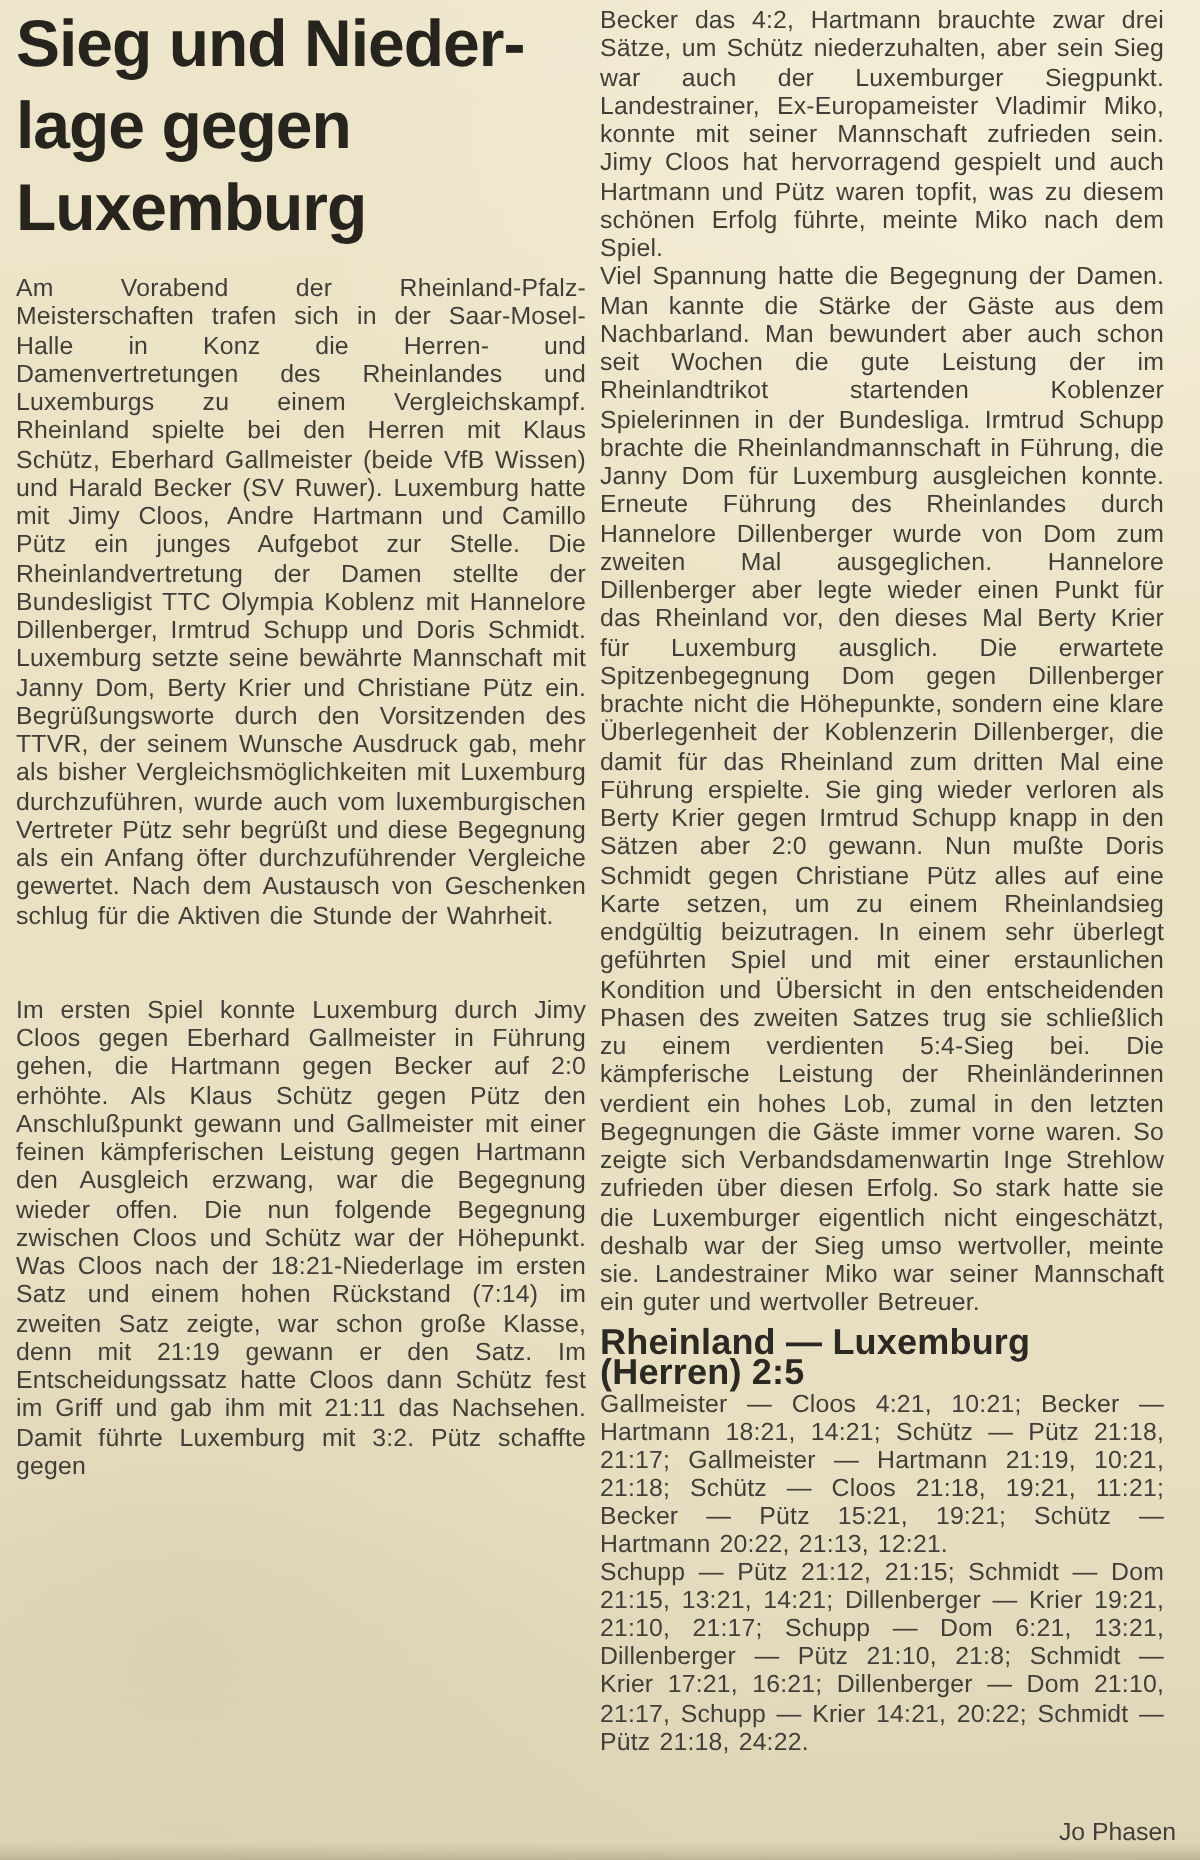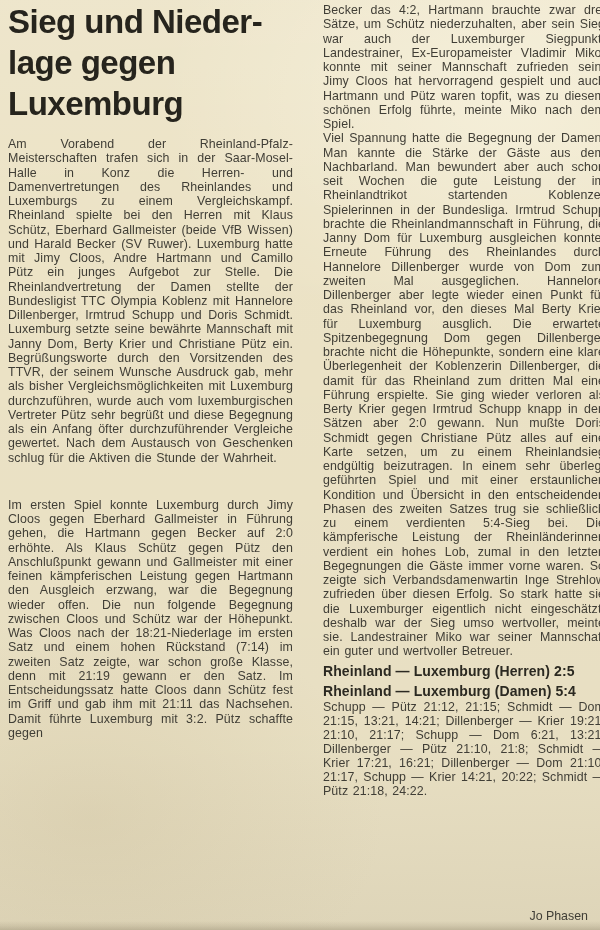--- a/index.html
+++ b/index.html
@@ -24,21 +24,21 @@
     content: "";
     position: absolute;
     left: 0; right: 0; bottom: 0;
     height: 9px;
     background: linear-gradient(180deg, rgba(0,0,0,0) 0%, rgba(118,107,82,0.14) 55%, rgba(118,107,82,0.30) 100%);
     pointer-events: none;
   }
   .columns {
     display: flex;
     padding: 0 8px;
-    gap: 30px;
+    gap: 7px;
   }
   .col-left  { width: 285px; flex: 0 0 285px; }
   .col-right { width: 282px; flex: 0 0 282px; padding-top: 3px; }
 
   .headline {
     margin: 0 0 13px 0;
     padding-top: 1px;
     font-size: 33px;
     line-height: 41px;
     font-weight: 700;
@@ -54,21 +54,21 @@
     word-spacing: 1px;
     text-align: justify;
     hyphens: auto;
     -webkit-hyphens: auto;
     overflow-wrap: break-word;
   }
   p.par-gap { margin-top: 33px; }
 
   .results-header {
     margin: 5px 0 1px 0;
-    font-size: 14px;
+    font-size: 18px;
     line-height: 15px;
     font-weight: 700;
     color: #2b2921;
     letter-spacing: 0.1px;
   }
   p.results-body {
     margin: 0;
     font-size: 12.4px;
     line-height: 14.1px;
     letter-spacing: 0.1px;
@@ -100,20 +100,20 @@
 Luxemburg</h1>
       <p class="body">Am Vorabend der Rheinland-Pfalz-Meisterschaften trafen sich in der Saar-Mosel-Halle in Konz die Herren- und Damenvertretungen des Rheinlandes und Luxemburgs zu einem Vergleichskampf. Rheinland spielte bei den Herren mit Klaus Schütz, Eberhard Gallmeister (beide VfB Wissen) und Harald Becker (SV Ruwer). Luxemburg hatte mit Jimy Cloos, Andre Hartmann und Camillo Pütz ein junges Aufgebot zur Stelle. Die Rheinlandvertretung der Damen stellte der Bundesligist TTC Olympia Koblenz mit Hannelore Dillenberger, Irmtrud Schupp und Doris Schmidt. Luxemburg setzte seine bewährte Mannschaft mit Janny Dom, Berty Krier und Christiane Pütz ein. Begrüßungsworte durch den Vorsitzenden des TTVR, der seinem Wunsche Ausdruck gab, mehr als bisher Vergleichsmöglichkeiten mit Luxemburg durchzuführen, wurde auch vom luxemburgischen Vertreter Pütz sehr begrüßt und diese Begegnung als ein Anfang öfter durchzuführender Vergleiche gewertet. Nach dem Austausch von Geschenken schlug für die Aktiven die Stunde der Wahrheit.</p>
       <p class="body par-gap">Im ersten Spiel konnte Luxemburg durch Jimy Cloos gegen Eberhard Gallmeister in Führung gehen, die Hartmann gegen Becker auf 2:0 erhöhte. Als Klaus Schütz gegen Pütz den Anschlußpunkt gewann und Gallmeister mit einer feinen kämpferischen Leistung gegen Hartmann den Ausgleich erzwang, war die Begegnung wieder offen. Die nun folgende Begegnung zwischen Cloos und Schütz war der Höhepunkt. Was Cloos nach der 18:21-Niederlage im ersten Satz und einem hohen Rückstand (7:14) im zweiten Satz zeigte, war schon große Klasse, denn mit 21:19 gewann er den Satz. Im Entscheidungssatz hatte Cloos dann Schütz fest im Griff und gab ihm mit 21:11 das Nachsehen. Damit führte Luxemburg mit 3:2. Pütz schaffte gegen</p>
     </div>
 
     <div class="col col-right">
       <p class="body">Becker das 4:2, Hartmann brauchte zwar drei Sätze, um Schütz niederzuhalten, aber sein Sieg war auch der Luxemburger Siegpunkt. Landestrainer, Ex-Europameister Vladimir Miko, konnte mit seiner Mannschaft zufrieden sein. Jimy Cloos hat hervorragend gespielt und auch Hartmann und Pütz waren topfit, was zu diesem schönen Erfolg führte, meinte Miko nach dem Spiel.</p>
       <p class="body">Viel Spannung hatte die Begegnung der Damen. Man kannte die Stärke der Gäste aus dem Nachbarland. Man bewundert aber auch schon seit Wochen die gute Leistung der im Rheinlandtrikot startenden Koblenzer Spielerinnen in der Bundesliga. Irmtrud Schupp brachte die Rheinlandmannschaft in Führung, die Janny Dom für Luxemburg ausgleichen konnte. Erneute Führung des Rheinlandes durch Hannelore Dillenberger wurde von Dom zum zweiten Mal ausgeglichen. Hannelore Dillenberger aber legte wieder einen Punkt für das Rheinland vor, den dieses Mal Berty Krier für Luxemburg ausglich. Die erwartete Spitzenbegegnung Dom gegen Dillenberger brachte nicht die Höhepunkte, sondern eine klare Überlegenheit der Koblenzerin Dillenberger, die damit für das Rheinland zum dritten Mal eine Führung erspielte. Sie ging wieder verloren als Berty Krier gegen Irmtrud Schupp knapp in den Sätzen aber 2:0 gewann. Nun mußte Doris Schmidt gegen Christiane Pütz alles auf eine Karte setzen, um zu einem Rheinlandsieg endgültig beizutragen. In einem sehr überlegt geführten Spiel und mit einer erstaunlichen Kondition und Übersicht in den entscheidenden Phasen des zweiten Satzes trug sie schließlich zu einem verdienten 5:4-Sieg bei. Die kämpferische Leistung der Rheinländerinnen verdient ein hohes Lob, zumal in den letzten Begegnungen die Gäste immer vorne waren. So zeigte sich Verbandsdamenwartin Inge Strehlow zufrieden über diesen Erfolg. So stark hatte sie die Luxemburger eigentlich nicht eingeschätzt, deshalb war der Sieg umso wertvoller, meinte sie. Landestrainer Miko war seiner Mannschaft ein guter und wertvoller Betreuer.</p>
 
       <p class="results-header">Rheinland — Luxemburg (Herren) 2:5</p>
+      <p class="results-body">Gallmeister — Cloos 4:21, 10:21; Becker — Hartmann 18:21, 14:21; Schütz — Pütz 21:18, 21:17; Gallmeister — Hartmann 21:19, 10:21, 21:18; Schütz — Cloos 21:18, 19:21, 11:21; Becker — Pütz 15:21, 19:21; Schütz — Hartmann 20:22, 21:13, 12:21.</p>
 
-      <p class="results-header">Rheinland — Luxemburg (Damen) 5:4</p>
       <p class="results-body">Schupp — Pütz 21:12, 21:15; Schmidt — Dom 21:15, 13:21, 14:21; Dillenberger — Krier 19:21, 21:10, 21:17; Schupp — Dom 6:21, 13:21, Dillenberger — Pütz 21:10, 21:8; Schmidt — Krier 17:21, 16:21; Dillenberger — Dom 21:10, 21:17, Schupp — Krier 14:21, 20:22; Schmidt — Pütz 21:18, 24:22.</p>
     </div>
   </div>
 
   <p class="byline">Jo Phasen</p>
 </div>
 
 </body></html>

